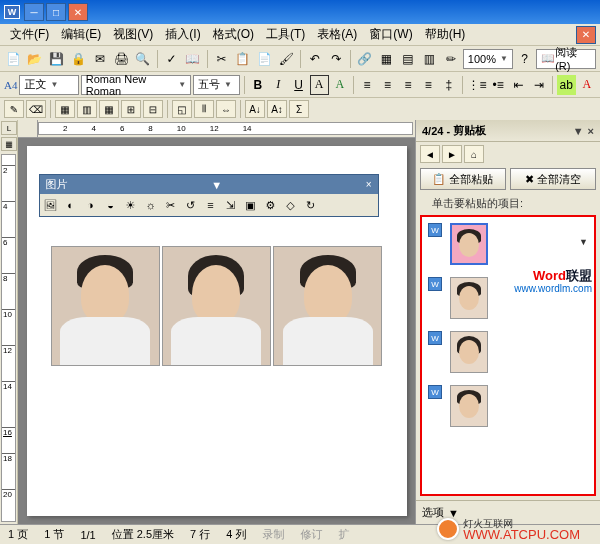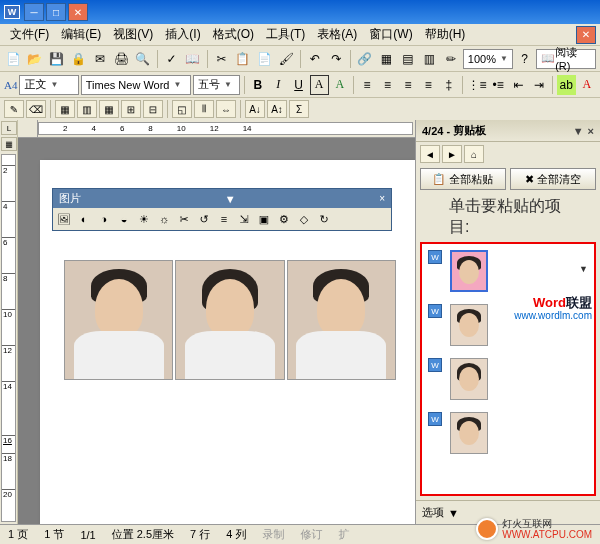--- a/index.html
+++ b/index.html
@@ -27,63 +27,63 @@
 .rbtn { width: 20px; height: 18px; border: 1px solid #b8b49c; background: #f4f0dc; display: flex; align-items: center; justify-content: center; font-size: 10px; }
 .content-area { display: flex; height: 404px; }
 .left-col { width: 18px; background: #eae7d7; border-right: 1px solid #c4c0a8; display: flex; flex-direction: column; }
 .lc-btn { width: 16px; height: 14px; margin: 1px; border: 1px solid #b8b49c; font-size: 8px; display: flex; align-items: center; justify-content: center; }
 .vruler { flex: 1; background: #fff; border: 1px solid #999; margin: 2px 1px; position: relative; }
 .vruler-tick { position: absolute; left: 0; right: 0; border-top: 1px solid #666; font-size: 8px; padding-left: 1px; }
 .doc-area { flex: 1; display: flex; flex-direction: column; background: #7f7f7f; overflow: hidden; }
 .hruler { height: 18px; background: #eae7d7; border-bottom: 1px solid #999; display: flex; }
 .hruler-corner { width: 20px; background: #eae7d7; border-right: 1px solid #999; }
 .hruler-scale { flex: 1; background: #fff; border: 1px solid #999; margin: 2px 2px 2px 0; display: flex; align-items: center; font-size: 8px; gap: 24px; padding-left: 24px; }
-.doc-scroll { flex: 1; overflow: hidden; position: relative; padding: 22px; }
+.doc-scroll { flex: 1; overflow: hidden; position: relative; padding: 8px; }
 .page { background: #fff; width: 380px; height: 370px; margin: 0 auto; box-shadow: 2px 2px 4px rgba(0,0,0,.3); position: relative; padding: 40px 24px; }
 .pic-toolbar { position: absolute; top: 28px; left: 12px; width: 340px; background: #5a7ea8; border: 1px solid #3a5e88; }
 .pic-tb-title { background: #5a7ea8; color: #fff; font-size: 11px; padding: 2px 6px; display: flex; justify-content: space-between; align-items: center; }
 .pic-tb-close { color: #fff; cursor: pointer; font-size: 10px; }
 .pic-tb-row { background: #eae7d7; padding: 2px; display: flex; gap: 2px; }
 .pic-tb-btn { width: 18px; height: 18px; border: 1px solid transparent; display: flex; align-items: center; justify-content: center; font-size: 11px; }
 .images-row { display: flex; gap: 2px; margin-top: 60px; }
 .person-img { width: 110px; height: 120px; background: #d8c8b8; border: 1px solid #999; position: relative; overflow: hidden; }
 .person-img .face { position: absolute; top: 18px; left: 50%; transform: translateX(-50%); width: 48px; height: 58px; background: #e8c8a8; border-radius: 50% 50% 40% 40%; }
 .person-img .hair { position: absolute; top: 8px; left: 50%; transform: translateX(-50%); width: 56px; height: 34px; background: #2a2420; border-radius: 50% 50% 20% 20%; }
 .person-img .body { position: absolute; bottom: 0; left: 50%; transform: translateX(-50%); width: 90px; height: 48px; background: #f0f0f0; border-radius: 30% 30% 0 0; }
 .task-pane { width: 185px; background: #eae7d7; border-left: 1px solid #999; display: flex; flex-direction: column; }
 .tp-header { height: 22px; background: linear-gradient(#d8d4be, #eae7d7); border-bottom: 1px solid #b8b49c; display: flex; align-items: center; padding: 0 6px; font-size: 11px; font-weight: bold; }
 .tp-header .sp { flex: 1; }
 .tp-close { cursor: pointer; color: #444; font-size: 11px; margin-left: 4px; }
 .tp-nav { height: 24px; display: flex; align-items: center; padding: 2px 4px; gap: 2px; }
 .tp-nav-btn { width: 20px; height: 18px; border: 1px solid #b8b49c; background: #f8f4e0; display: flex; align-items: center; justify-content: center; font-size: 10px; }
 .tp-actions { display: flex; padding: 2px 4px; gap: 4px; }
 .tp-act-btn { flex: 1; height: 22px; border: 1px solid #8c8c8c; background: linear-gradient(#fff, #e4e0cc); display: flex; align-items: center; justify-content: center; font-size: 11px; gap: 3px; cursor: pointer; }
-.tp-hint { font-size: 16px; padding: 4px 24px; color: #333; margin-left: 9px; }
+.tp-hint { font-size: 11px; padding: 4px 16px; color: #333; }
 .tp-items { flex: 1; border: 2px solid #e00; margin: 0 4px 4px; background: #fff; overflow-y: auto; position: relative; }
 .tp-item { display: flex; align-items: flex-start; padding: 6px; gap: 8px; }
 .tp-item-icon { width: 14px; height: 14px; background: #4a8cd8; border: 1px solid #2a5c9a; font-size: 8px; color: #fff; display: flex; align-items: center; justify-content: center; }
 .tp-thumb { width: 38px; height: 42px; border: 1px solid #999; background: #e8d8c8; position: relative; overflow: hidden; }
 .tp-thumb .th-face { position: absolute; top: 8px; left: 50%; transform: translateX(-50%); width: 20px; height: 24px; background: #e8c8a8; border-radius: 50%; }
 .tp-thumb .th-hair { position: absolute; top: 4px; left: 50%; transform: translateX(-50%); width: 24px; height: 14px; background: #2a2420; border-radius: 50% 50% 20% 20%; }
 .tp-thumb.pink { background: #f4a8c0; }
 .tp-item.sel .tp-thumb { border: 2px solid #3a6cd8; }
 .tp-item-arrow { margin-left: auto; font-size: 9px; color: #333; padding-top: 14px; }
 .tp-footer { padding: 4px 6px; border-top: 1px solid #b8b49c; font-size: 11px; display: flex; align-items: center; }
 .watermark1 { position: absolute; top: 50px; right: 2px; font-size: 13px; font-weight: bold; }
 .watermark1 .r { color: #e00; }
 .watermark1 .b { color: #0f172a; }
 .watermark1-sub { position: absolute; top: 66px; right: 2px; font-size: 10px; color: #06c; }
 .statusbar { height: 20px; background: #eae7d7; border-top: 1px solid #999; display: flex; align-items: center; font-size: 11px; padding: 0 8px; gap: 16px; }
 .statusbar .sb-item { white-space: nowrap; text-align: center; }
 .statusbar .sb-dim { color: #999; }
-.corner-logo { position: absolute; bottom: 4px; right: 8px; display: flex; align-items: center; gap: 4px; }
+.corner-logo { position: absolute; bottom: 4px; right: 20px; display: flex; align-items: center; gap: 4px; }
 .corner-logo .circ { width: 22px; height: 22px; background: #f08030; border-radius: 50%; border: 2px solid #fff; box-shadow: 0 0 3px rgba(0,0,0,.3); }
 .corner-logo .txt { font-size: 10px; line-height: 11px; }
 .corner-logo .txt .l1 { color: #333; }
-.corner-logo .txt .l2 { color: #e03020; font-size: 10px; }
+.corner-logo .txt .l2 { color: #e03020; font-size: 13px; }
 </style>
 </head>
 <body>
 
 <div class="titlebar">
   <div class="wicon">W</div>
   <div class="winbtns">
     <div class="winbtn">─</div>
     <div class="winbtn">□</div>
     <div class="winbtn close">✕</div>
@@ -136,21 +136,21 @@
   <div class="tsel">📖 <span>阅读(R)</span></div>
 </div>
 
 <div class="toolbar">
   <span class="fmt-A" style="color:#2a5cb0">A4</span>
   <div class="tsel" style="width:64px">
       <span>正文</span>
       <span class="arrow">▼</span>
     </div>
   <div class="tsel" style="width:120px">
-      <span>Times New Word</span>
+      <span>Roman New Roman</span>
       <span class="arrow">▼</span>
     </div>
   <div class="tsel" style="width:50px">
       <span>五号</span>
       <span class="arrow">▼</span>
     </div>
   <div class="tsep"></div>
   <div class="tbtn bold">B</div>
   <div class="tbtn italic">I</div>
   <div class="tbtn underline">U</div>
@@ -196,21 +196,21 @@
     <div class="lc-btn">L</div>
     <div class="lc-btn">▦</div>
     <div class="vruler">
         <div class="vruler-tick" style="top: 10px;">2</div>
         <div class="vruler-tick" style="top: 46px;">4</div>
         <div class="vruler-tick" style="top: 82px;">6</div>
         <div class="vruler-tick" style="top: 118px;">8</div>
         <div class="vruler-tick" style="top: 154px;">10</div>
         <div class="vruler-tick" style="top: 190px;">12</div>
         <div class="vruler-tick" style="top: 226px;">14</div>
-        <div class="vruler-tick" style="top: 280px; text-decoration: underline;">16</div>
+        <div class="vruler-tick" style="top: 272px; text-decoration: underline;">16</div>
         <div class="vruler-tick" style="top: 298px;">18</div>
         <div class="vruler-tick" style="top: 334px;">20</div>
       </div>
   </div>
 
   <div class="doc-area">
     <div class="hruler">
       <div class="hruler-corner"></div>
       <div class="hruler-scale">
         <span>2</span>

